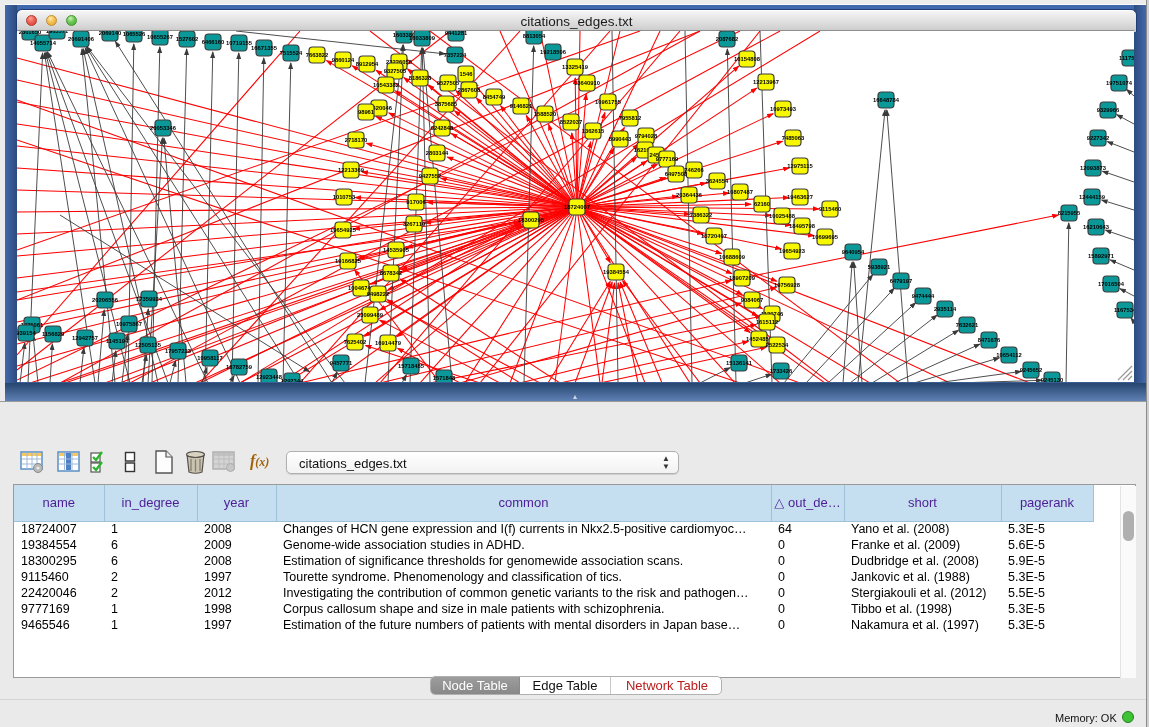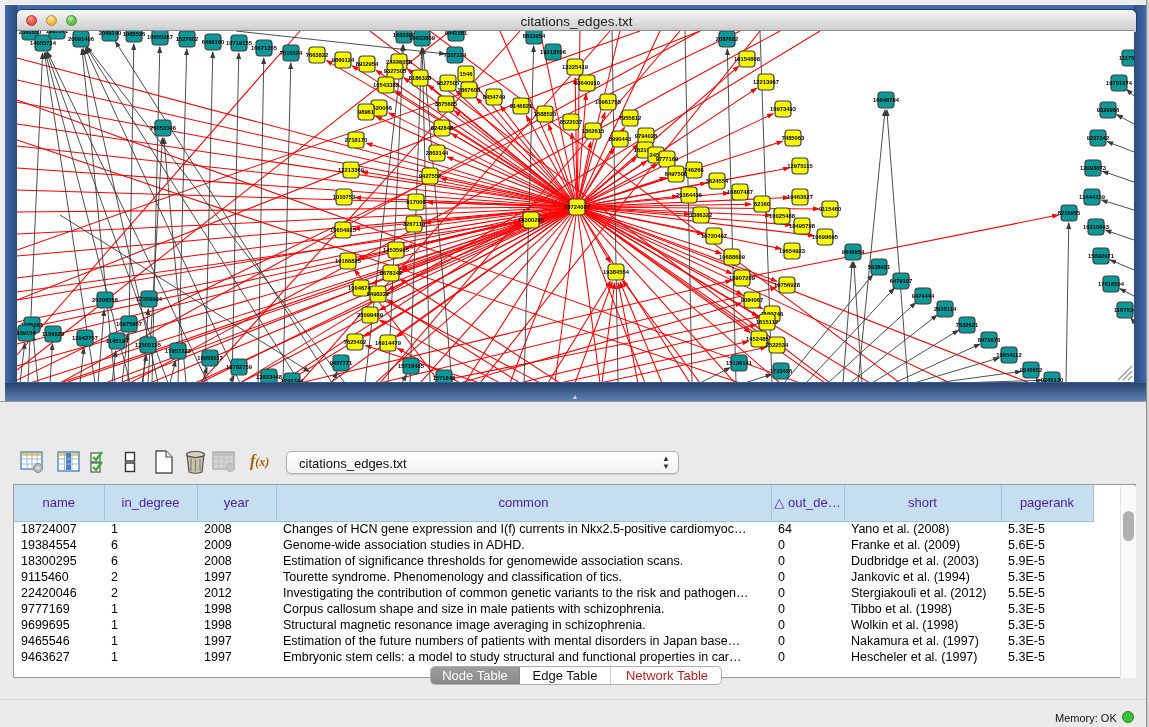--- a/index.html
+++ b/index.html
@@ -30,21 +30,21 @@
 #combo{position:absolute;left:286px;top:18px;width:393px;height:23px;background:linear-gradient(#fff,#f2f2f2);border:1px solid #b0b0b0;border-radius:5px;box-shadow:0 1px 1px rgba(0,0,0,.12)}
 #combo .lbl{position:absolute;left:12px;top:4px;font-size:13px;color:#111}
 #combo .arr{position:absolute;right:8px;top:3px;font-size:8px;color:#333;line-height:8px;text-align:center}
 #tbl{position:absolute;left:13px;top:82px;width:1123px;height:594px;background:#fff;border:1px solid #9a9a9a;border-bottom:1px solid #9a9a9a;height:194px}
 table{border-collapse:collapse;table-layout:fixed;width:1079px;font-size:12.5px}
 th{background:#c5dff0;border-right:1px solid #9fc2d8;border-bottom:1px solid #9fc2d8;font-weight:normal;font-size:13px;height:36px;padding:0;color:#4c1d95}
 td{height:16px;padding:0 0 0 7px;white-space:nowrap;overflow:hidden;color:#000}
 .c1{width:90px}.c2{width:93px}.c3{width:79px}.c4{width:495px}.c5{width:73px}.c6{width:157px}.c7{width:92px}
 #vscroll{position:absolute;left:1106px;top:1px;width:16px;height:192px;background:#fafafa;border-left:1px solid #e3e3e3}
 #vthumb{position:absolute;left:2px;top:25px;width:11px;height:30px;background:#b0b0b0;border-radius:6px}
-#tabs{position:absolute;left:430px;top:264px;width:292px;height:19px;border:1px solid #b0b0b0;border-radius:5px;background:#fff;overflow:hidden;font-size:13px}
+#tabs{position:absolute;left:430px;top:274px;width:292px;height:19px;border:1px solid #b0b0b0;border-radius:5px;background:#fff;overflow:hidden;font-size:13px}
 #tabs div{position:absolute;top:0;height:19px;text-align:center;line-height:18px}
 #seg1{left:0;width:89px;background:linear-gradient(#9d9d9d,#868686);color:#fff;border-right:1px solid #8a8a8a}
 #seg2{left:89px;width:91px;color:#111;border-right:1px solid #c9c9c9}
 #seg3{left:180px;width:112px;color:#b91c1c}
 #statusline{position:absolute;left:0;top:297px;width:1149px;height:1px;background:#d5d5d5}
 #mem{position:absolute;left:1055px;top:310px;font-size:11px;color:#111}
 #memdot{position:absolute;left:1122px;top:309px;width:12px;height:12px;border-radius:50%;background:#3cc435;border:1px solid #2a7d22}
 #splitter{position:absolute;left:569px;top:394px;width:12px;height:6px;color:#cdd6e4;font-size:8px;line-height:6px;text-align:center}
 </style></head><body>
 <div id="app">
@@ -658,30 +658,30 @@
               <td class="c5">0</td>
               <td class="c6">Franke et al. (2009)</td>
               <td class="c7">5.6E-5</td>
             </tr>
 <tr>
               <td class="c1">18300295</td>
               <td class="c2">6</td>
               <td class="c3">2008</td>
               <td class="c4">Estimation of significance thresholds for genomewide association scans.</td>
               <td class="c5">0</td>
-              <td class="c6">Dudbridge et al. (2003)</td>
+              <td class="c6">Dudbridge et al. (2008)</td>
               <td class="c7">5.9E-5</td>
             </tr>
 <tr>
               <td class="c1">9115460</td>
               <td class="c2">2</td>
               <td class="c3">1997</td>
               <td class="c4">Tourette syndrome. Phenomenology and classification of tics.</td>
               <td class="c5">0</td>
-              <td class="c6">Jankovic et al. (1994)</td>
+              <td class="c6">Jankovic et al. (1988)</td>
               <td class="c7">5.3E-5</td>
             </tr>
 <tr>
               <td class="c1">22420046</td>
               <td class="c2">2</td>
               <td class="c3">2012</td>
               <td class="c4">Investigating the contribution of common genetic variants to the risk and pathogen…</td>
               <td class="c5">0</td>
               <td class="c6">Stergiakouli et al. (2012)</td>
               <td class="c7">5.5E-5</td>
@@ -689,44 +689,26 @@
 <tr>
               <td class="c1">9777169</td>
               <td class="c2">1</td>
               <td class="c3">1998</td>
               <td class="c4">Corpus callosum shape and size in male patients with schizophrenia.</td>
               <td class="c5">0</td>
               <td class="c6">Tibbo et al. (1998)</td>
               <td class="c7">5.3E-5</td>
             </tr>
 <tr>
-              <td class="c1">9699695</td>
-              <td class="c2">1</td>
-              <td class="c3">1998</td>
-              <td class="c4">Structural magnetic resonance image averaging in schizophrenia.</td>
-              <td class="c5">0</td>
-              <td class="c6">Wolkin et al. (1998)</td>
-              <td class="c7">5.3E-5</td>
-            </tr>
-<tr>
               <td class="c1">9465546</td>
               <td class="c2">1</td>
               <td class="c3">1997</td>
               <td class="c4">Estimation of the future numbers of patients with mental disorders in Japan base…</td>
               <td class="c5">0</td>
               <td class="c6">Nakamura et al. (1997)</td>
-              <td class="c7">5.3E-5</td>
-            </tr>
-<tr>
-              <td class="c1">9463627</td>
-              <td class="c2">1</td>
-              <td class="c3">1997</td>
-              <td class="c4">Embryonic stem cells: a model to study structural and functional properties in car…</td>
-              <td class="c5">0</td>
-              <td class="c6">Hescheler et al. (1997)</td>
               <td class="c7">5.3E-5</td>
             </tr>
      </tbody>
         </table>
      <div id="vscroll">
           <div id="vthumb"></div>
         </div>
    </div>
    <div id="tabs">
      <div id="seg1">Node Table</div>

